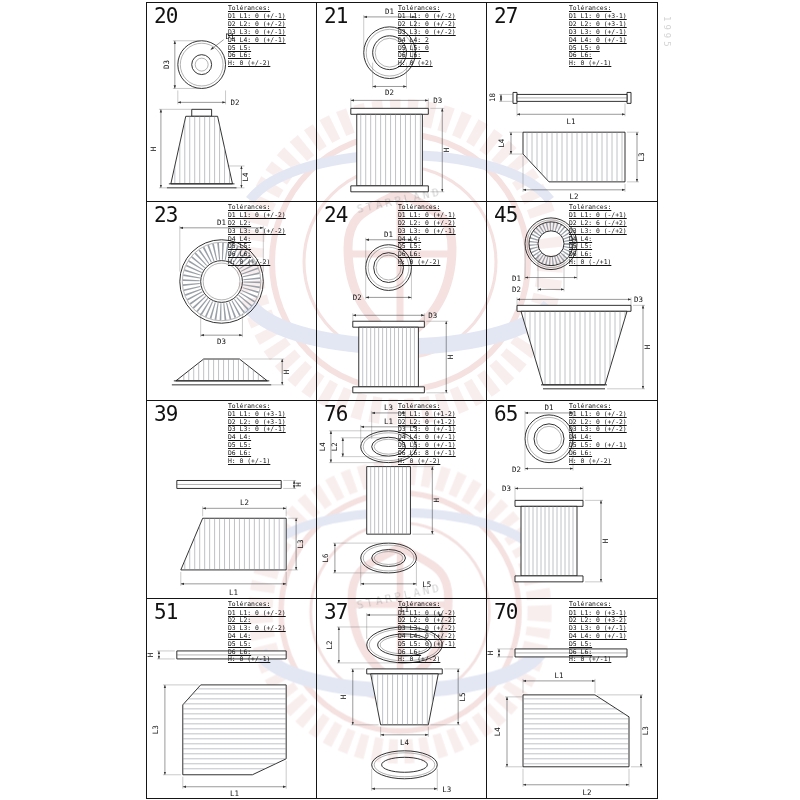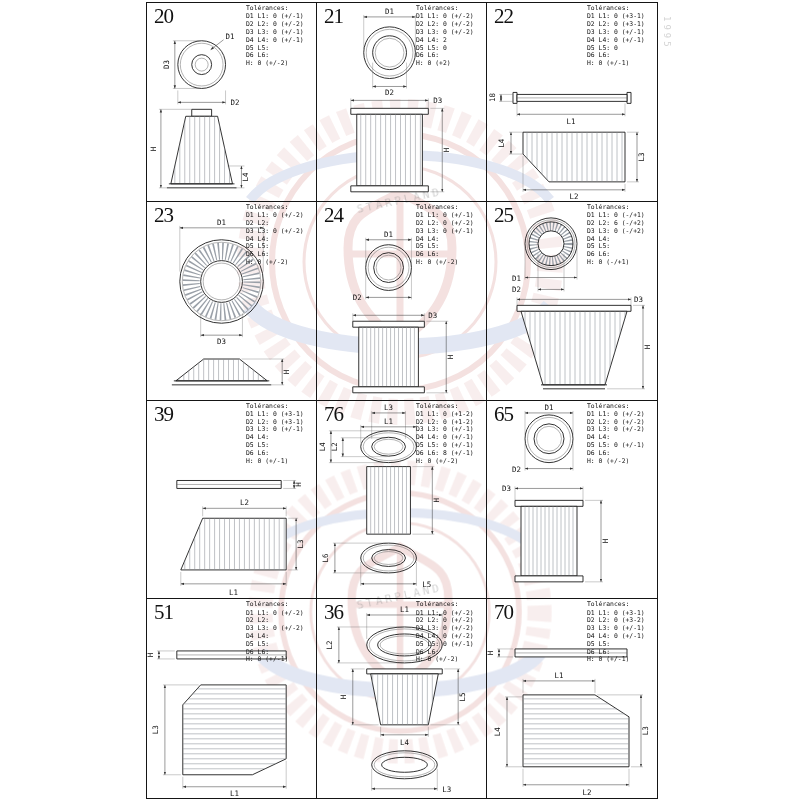--- a/index.html
+++ b/index.html
@@ -5,23 +5,23 @@
   html,body{margin:0;padding:0;background:#fff;}
   body{width:800px;height:800px;position:relative;overflow:hidden;
        font-family:"DejaVu Sans Mono","Liberation Mono",monospace;}
   .wm{position:absolute;left:0;top:0;width:800px;height:800px;}
   .grid{position:absolute;left:146px;top:2px;width:510px;height:795px;
         display:grid;grid-template-columns:repeat(3,1fr);grid-template-rows:repeat(4,1fr);
         border:1px solid #151515;}
   .cell{position:relative;border-right:1px solid #151515;border-bottom:1px solid #151515;overflow:hidden;}
   .cell:nth-child(3n){border-right:none;}
   .cell:nth-child(n+10){border-bottom:none;}
-  .num{position:absolute;left:7px;top:1px;font-size:21px;color:#111;letter-spacing:-1px;font-family:Liberation Serif, serif;}
-  .tol{position:absolute;right:2px;top:2px;width:68px;font-size:6.4px;line-height:1.22;
-       color:#111;white-space:nowrap;}
+  .num{position:absolute;left:7px;top:1px;font-size:21px;color:#111;letter-spacing:-1px;}
+  .tol{position:absolute;right:20px;top:2px;width:68px;font-size:6.4px;line-height:1.22;
+       color:#111;white-space:nowrap;text-decoration:underline;}
   .tol .tt{margin-bottom:0.5px;}
   svg.draw{position:absolute;left:0;top:0;width:100%;height:100%;}
   svg.draw text{font-family:"DejaVu Sans Mono",monospace;font-size:7.5px;fill:#111;}
   .ln{stroke:#1a1a1a;stroke-width:0.9;fill:none;stroke-linejoin:round;}
   .fw{fill:#fff;stroke:#1a1a1a;stroke-width:0.9;stroke-linejoin:round;}
   .ln2{stroke:#555;stroke-width:0.45;fill:none;}
   .pl{stroke:#8a8f96;stroke-width:0.55;fill:none;}
   .dim{stroke:#333;stroke-width:0.5;fill:none;}
   .ext{stroke:#666;stroke-width:0.35;fill:none;}
 </style>
@@ -164,21 +164,21 @@
       <path class="ext" d="M36 130H22M36 152H22"></path>
         <line class="dim" x1="24" y1="130" x2="24" y2="152" marker-start="url(#as)" marker-end="url(#ae)"></line>
       <text transform="rotate(-90 17 141)" x="17" y="141" text-anchor="middle">L4</text>
       <path class="ext" d="M36 154V190M138 182V190"></path>
         <line class="dim" x1="36" y1="188" x2="138" y2="188" marker-start="url(#as)" marker-end="url(#ae)"></line>
       <text x="87" y="197" text-anchor="middle">L2</text>
       <path class="ext" d="M140 130H152M140 180H152"></path>
         <line class="dim" x1="150" y1="130" x2="150" y2="180" marker-start="url(#as)" marker-end="url(#ae)"></line>
       <text transform="rotate(-90 157 155)" x="157" y="155" text-anchor="middle">L3</text>
     </svg>
-    <div class="num">22</div>
+    <div class="num">27</div>
     <div class="tol">
       <div class="tt">Tolérances:</div>
       <div class="tr">D1 L1: 0 (+3-1)</div>
       <div class="tr">D2 L2: 0 (+3-1)</div>
       <div class="tr">D3 L3: 0 (+/-1)</div>
       <div class="tr">D4 L4: 0 (+/-1)</div>
       <div class="tr">D5 L5: 0</div>
       <div class="tr">D6 L6:</div>
       <div class="tr">H: 0 (+/-1)</div>
     </div>
@@ -284,21 +284,21 @@
       <rect class="fw" x="30" y="104" width="114" height="6"></rect>
       <polygon class="fw" points="34,110 140,110 118,184 56,184"></polygon>
       <g clip-path="url(#c25)">
           <path class="pl" d="M38 108V186M43 108V186M48 108V186M53 108V186M58 108V186M63 108V186M68 108V186M73 108V186M78 108V186M83 108V186M88 108V186M93 108V186M98 108V186M103 108V186M108 108V186M113 108V186M118 108V186M123 108V186M128 108V186M133 108V186M138 108V186"></path>
         </g>
       <path class="ln" d="M54 184H120M56 188H118"></path>
       <path class="ext" d="M146 104H158M120 188H158"></path>
         <line class="dim" x1="156" y1="104" x2="156" y2="188" marker-start="url(#as)" marker-end="url(#ae)"></line>
       <text transform="rotate(-90 163 146)" x="163" y="146" text-anchor="middle">H</text>
     </svg>
-    <div class="num">25</div>
+    <div class="num">45</div>
     <div class="tol">
       <div class="tt">Tolérances:</div>
       <div class="tr">D1 L1: 0 (-/+1)</div>
       <div class="tr">D2 L2: 6 (-/+2)</div>
       <div class="tr">D3 L3: 0 (-/+2)</div>
       <div class="tr">D4 L4:</div>
       <div class="tr">D5 L5:</div>
       <div class="tr">D6 L6:</div>
       <div class="tr">H: 0 (-/+1)</div>
     </div>
@@ -493,21 +493,21 @@
       <path class="ext" d="M64 128V138M112 128V138"></path>
         <line class="dim" x1="64" y1="136" x2="112" y2="136" marker-start="url(#as)" marker-end="url(#ae)"></line>
       <text x="88" y="146" text-anchor="middle">L4</text>
       <ellipse class="ln" cx="88" cy="166" rx="33" ry="14"></ellipse>
         <ellipse class="ln2" cx="88" cy="166" rx="30.5" ry="12"></ellipse>
       <ellipse class="ln" cx="88" cy="166" rx="23" ry="7.5"></ellipse>
       <path class="ext" d="M55 170V192M121 170V192"></path>
         <line class="dim" x1="55" y1="190" x2="121" y2="190" marker-start="url(#as)" marker-end="url(#ae)"></line>
       <text x="126" y="193">L3</text>
     </svg>
-    <div class="num">36</div>
+    <div class="num">37</div>
     <div class="tol">
       <div class="tt">Tolérances:</div>
       <div class="tr">D1 L1: 0 (+/-2)</div>
       <div class="tr">D2 L2: 0 (+/-2)</div>
       <div class="tr">D3 L3: 0 (+/-2)</div>
       <div class="tr">D4 L4: 0 (+/-2)</div>
       <div class="tr">D5 L5: 0 (+/-1)</div>
       <div class="tr">D6 L6:</div>
       <div class="tr">H: 0 (+/-2)</div>
     </div>

